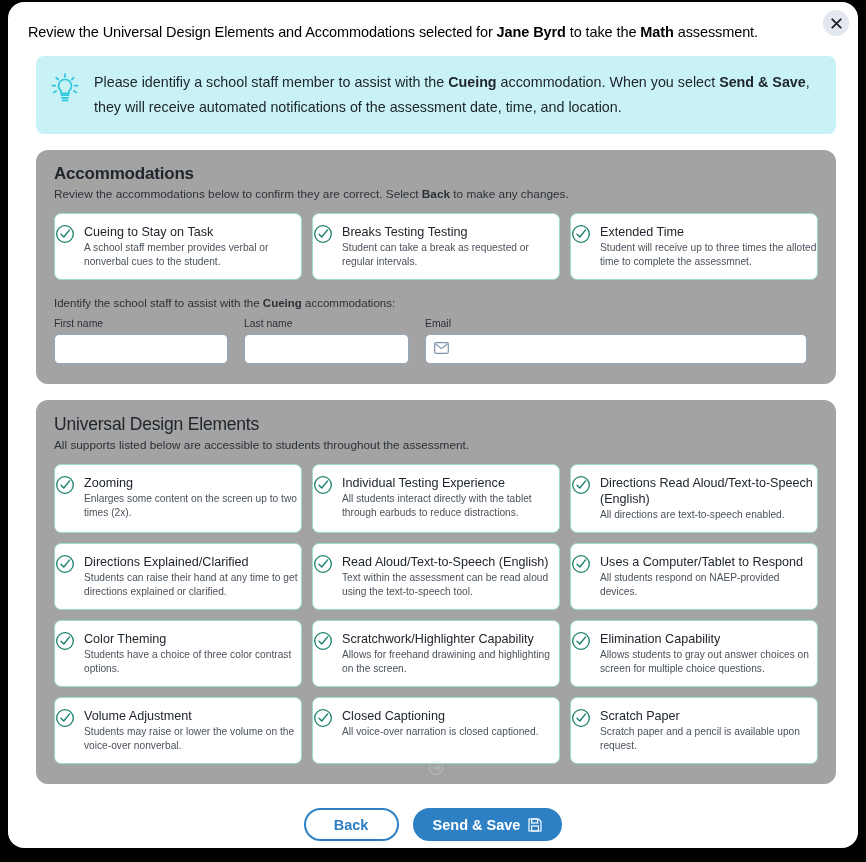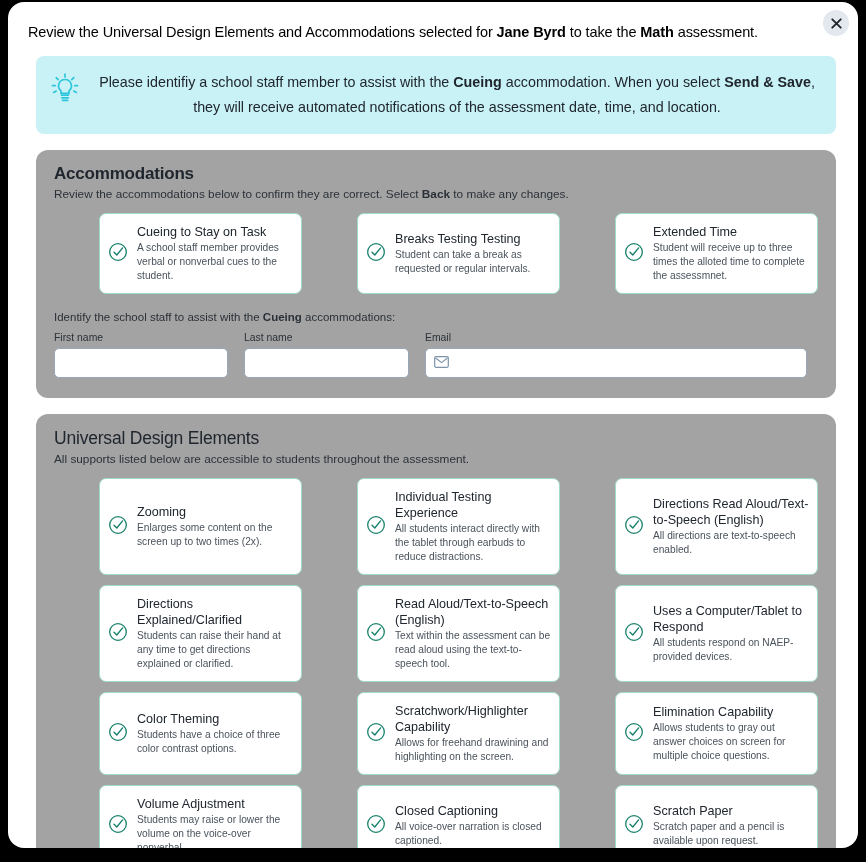--- a/index.html
+++ b/index.html
@@ -57,21 +57,20 @@
 
   
   .info-banner {
     margin: 14px 22px 0 28px;
     background: #c9f2f6;
     border-radius: 8px;
     display: flex;
     align-items: flex-start;
     padding: 14px 16px 14px 14px;
     gap: 14px;
-    text-align: center;
   }
   .bulb-icon { flex: 0 0 auto; margin-top: 2px; }
   .info-text {
     font-size: 14.3px;
     line-height: 25px;
     color: #20262e;
   }
   .info-text b { font-weight: bold; }
 
   
@@ -101,27 +100,25 @@
   
   .card-grid {
     display: grid;
     grid-template-columns: repeat(3, 1fr);
     gap: 10px 10px;
   }
   .card {
     background: #ffffff;
     border: 1px solid #9fdcc4;
     border-radius: 7px;
-    padding: 10px 8px;
+    padding: 10px 0;
     display: flex;
-    align-items: center;
     gap: 9px;
     min-height: 46px;
     box-sizing: border-box;
-    margin-left: 45px;
   }
   .card-acc { min-height: 58px; }
   .card-ude { min-height: 52px; }
   .check-icon { flex: 0 0 auto; }
   .card-body { min-width: 0; }
   .card-title {
     font-size: 12.6px;
     color: #20262e;
     line-height: 16px;
     margin-bottom: 1px;

